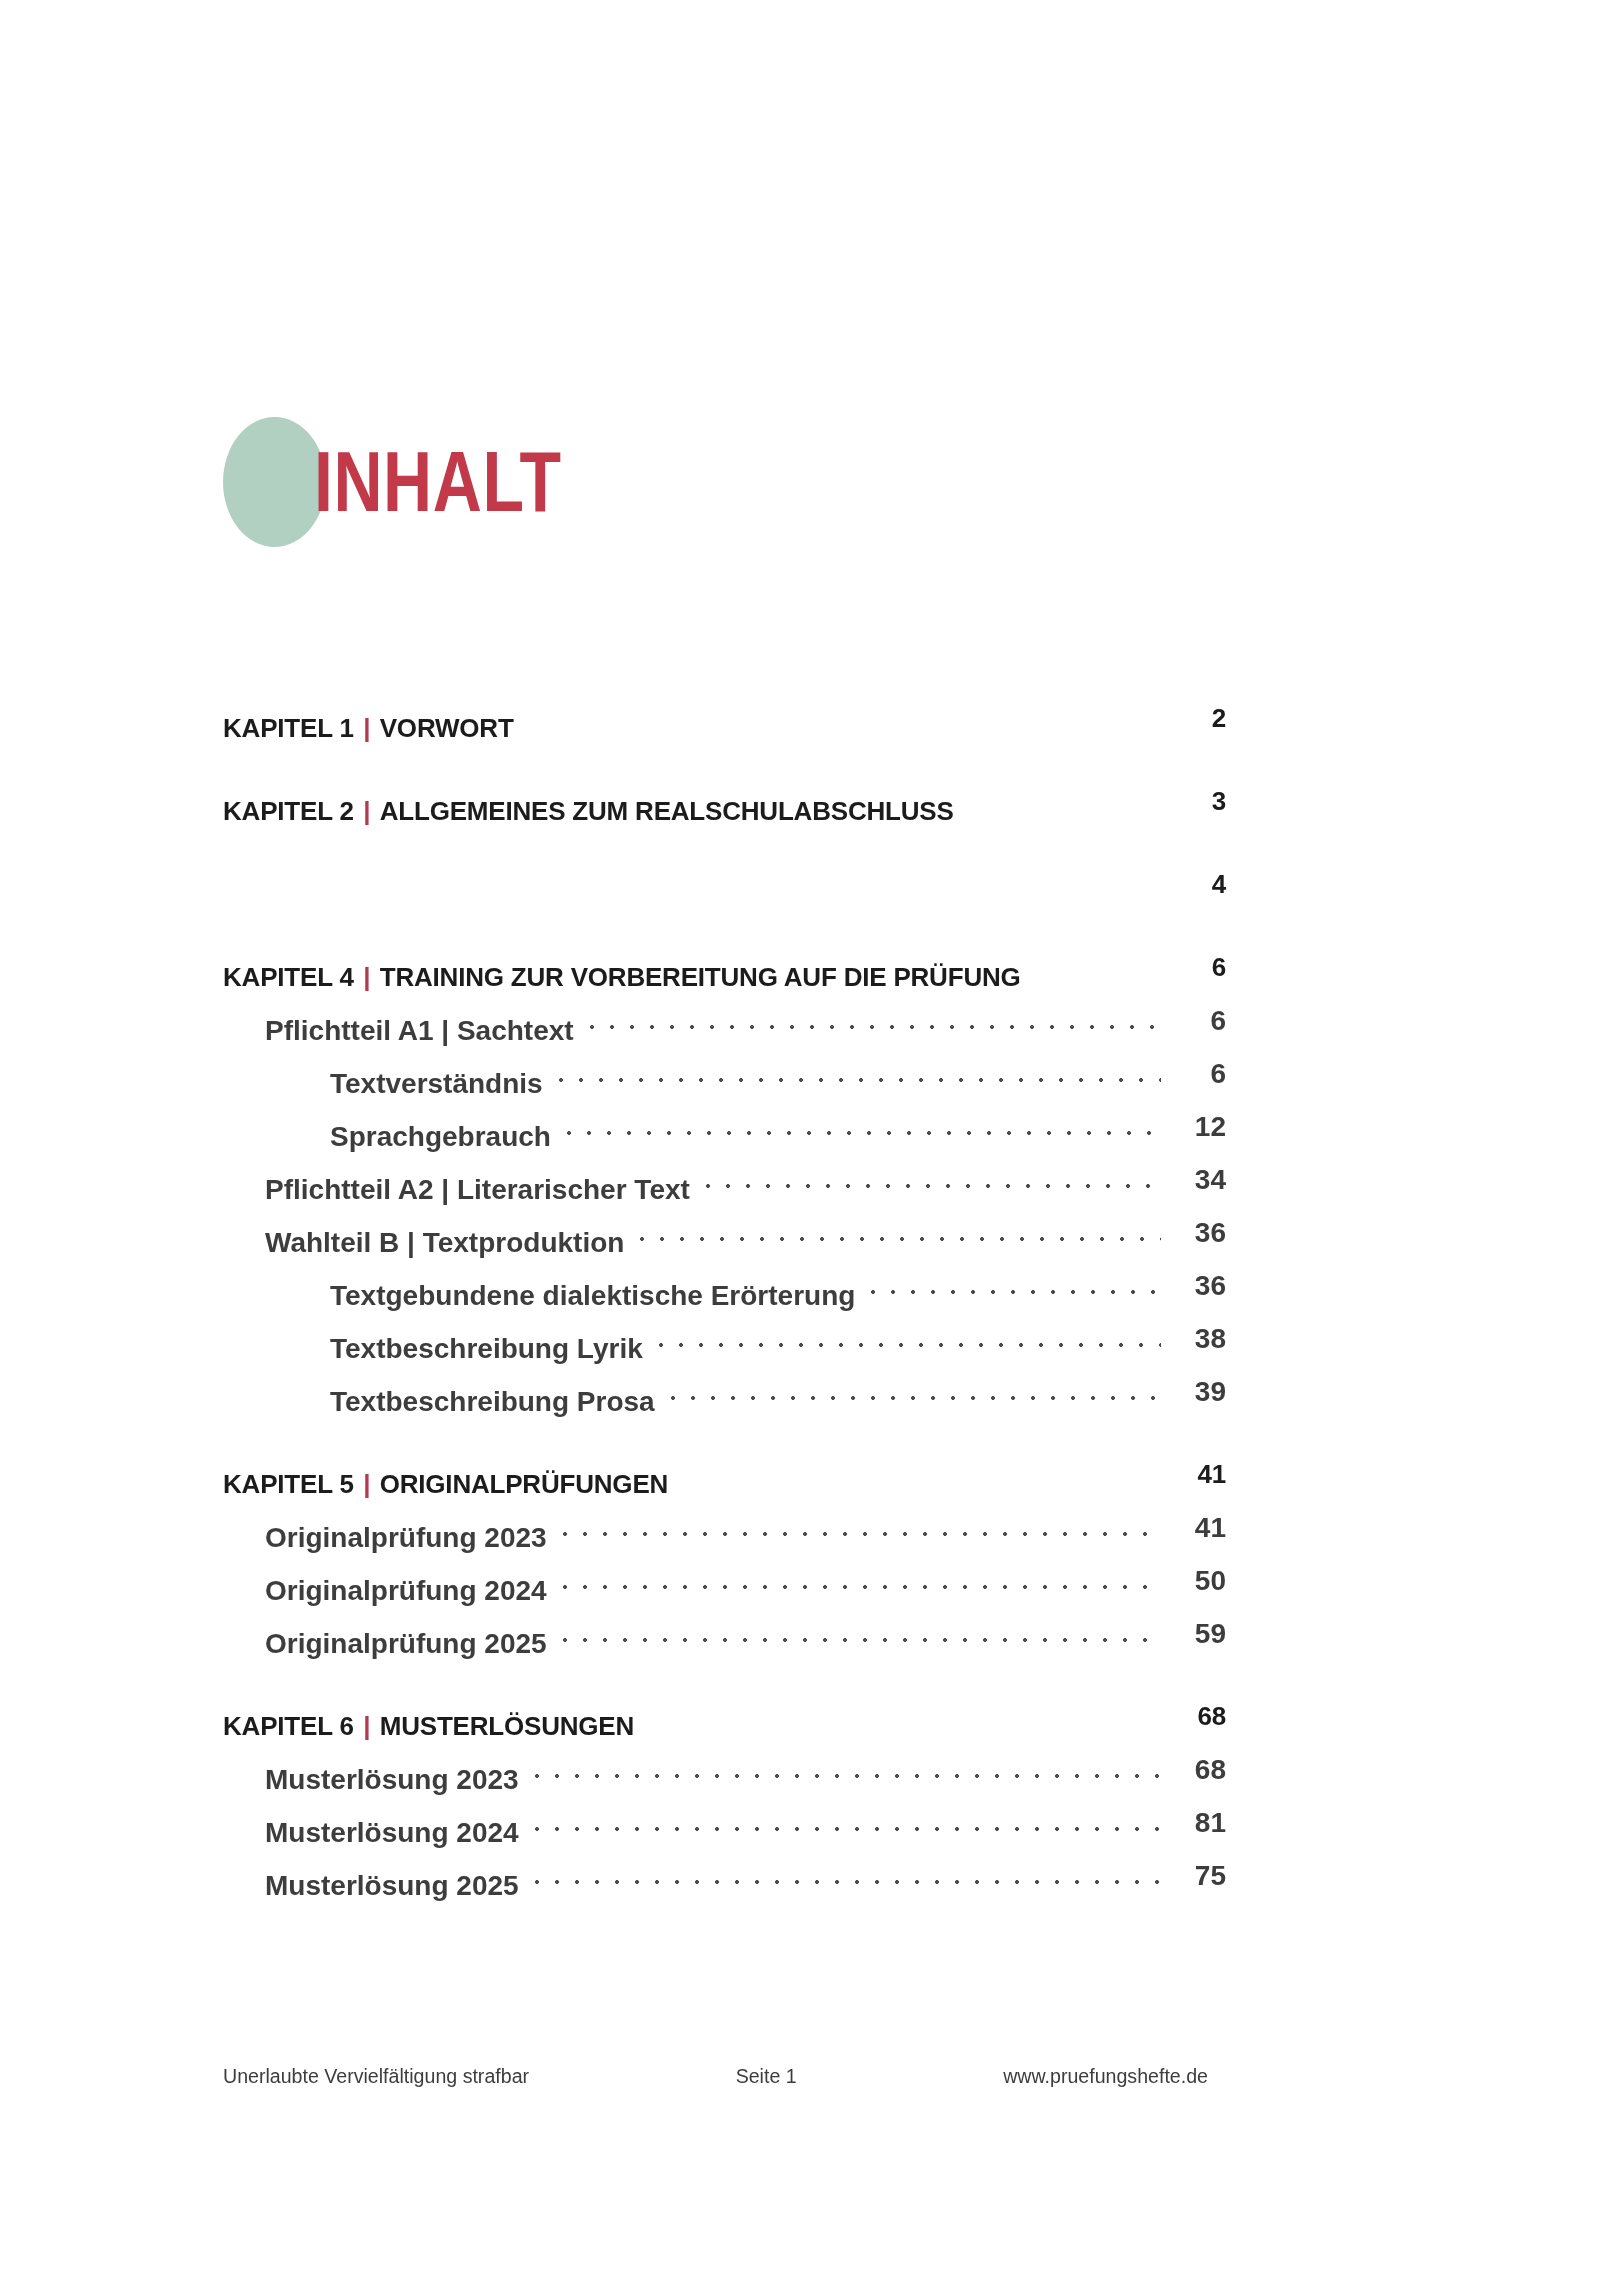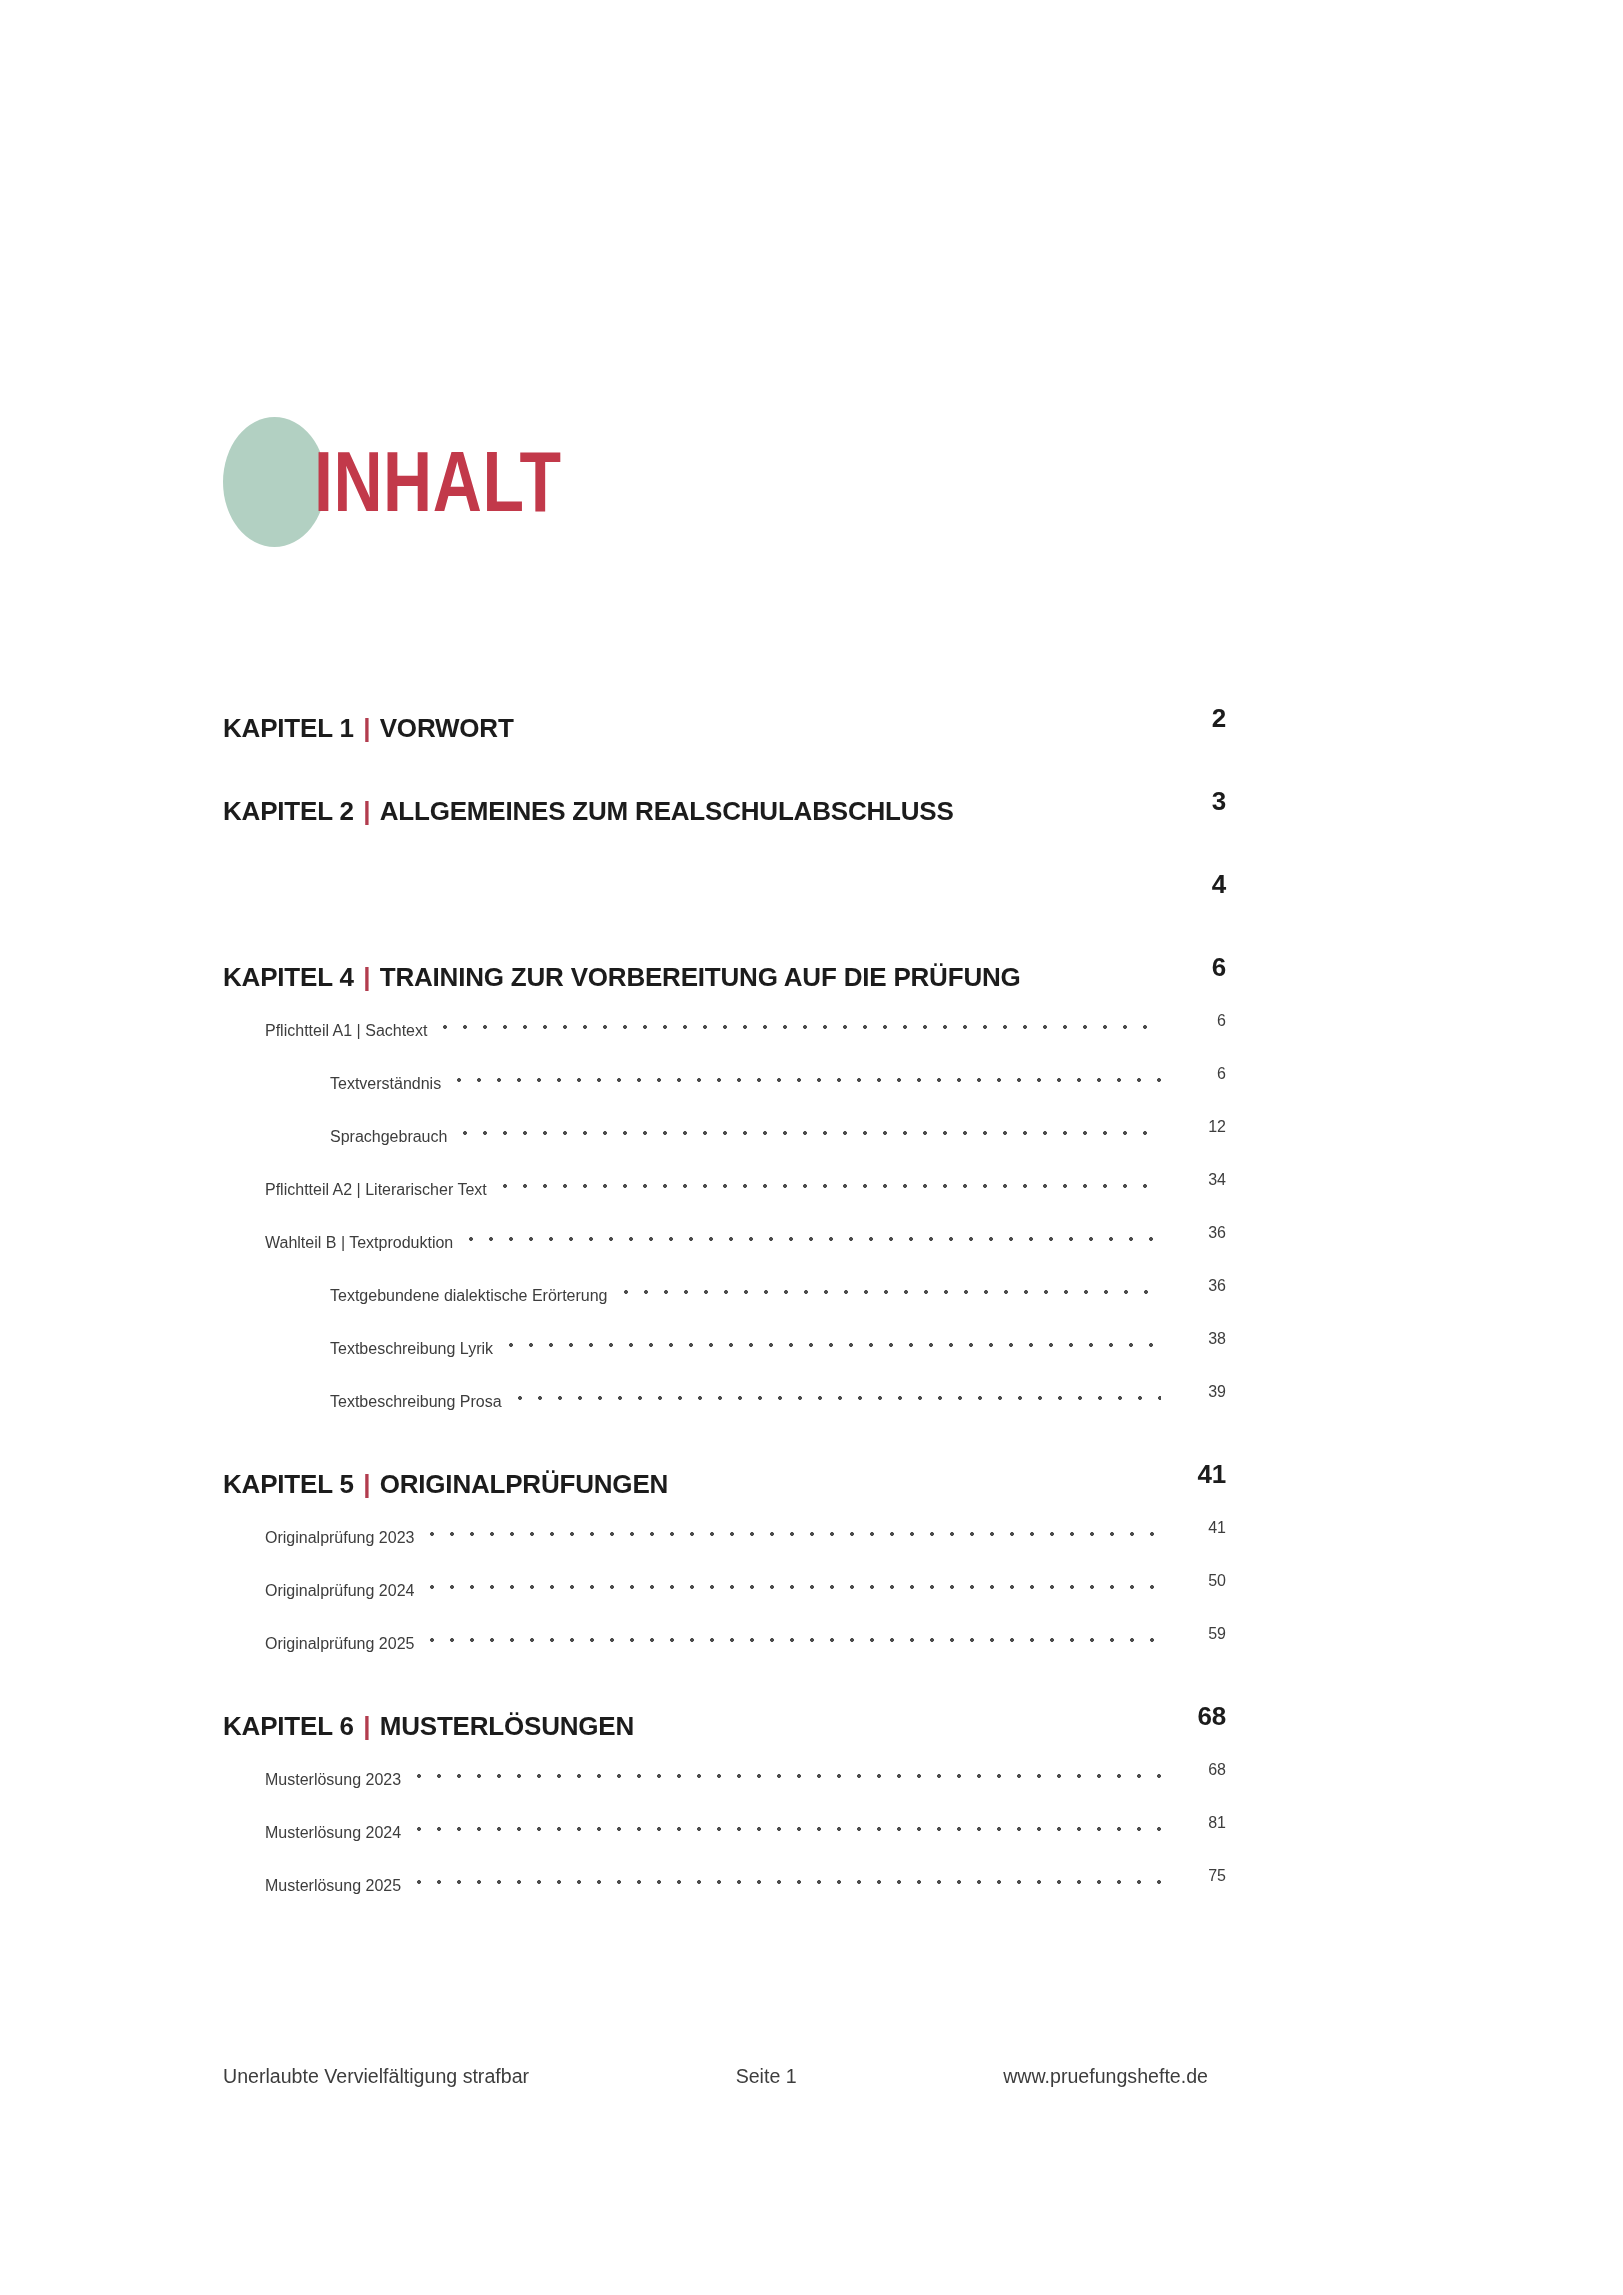--- a/index.html
+++ b/index.html
@@ -61,22 +61,22 @@
   }
   .row.l0 {
     margin-top: 30px;
     font-size: 26px;
     font-weight: 700;
     letter-spacing: -0.2px;
     color: var(--heading-text, #1c1c1c);
   }
   .toc .row:first-child { margin-top: 0; }
   .row.l1, .row.l2 {
-    font-size: 16px;
-    font-weight: 400;
+    font-size: 28px;
+    font-weight: 700;
     color: var(--body-text, #3d3d3d);
   }
   .row.l1 { padding-left: 42px; }
   .row.l2 { padding-left: 107px; }
   .row .pipe {
     color: var(--pipe-red, #b23c4e);
     margin: 0 9.5px;
     font-weight: 700;
   }
   .entry-title { flex: 0 0 auto; margin-top: 20px; }

